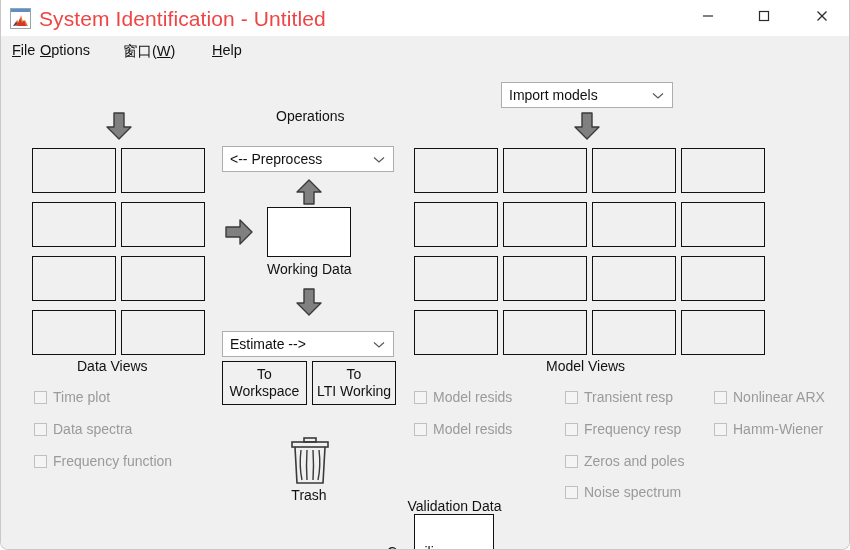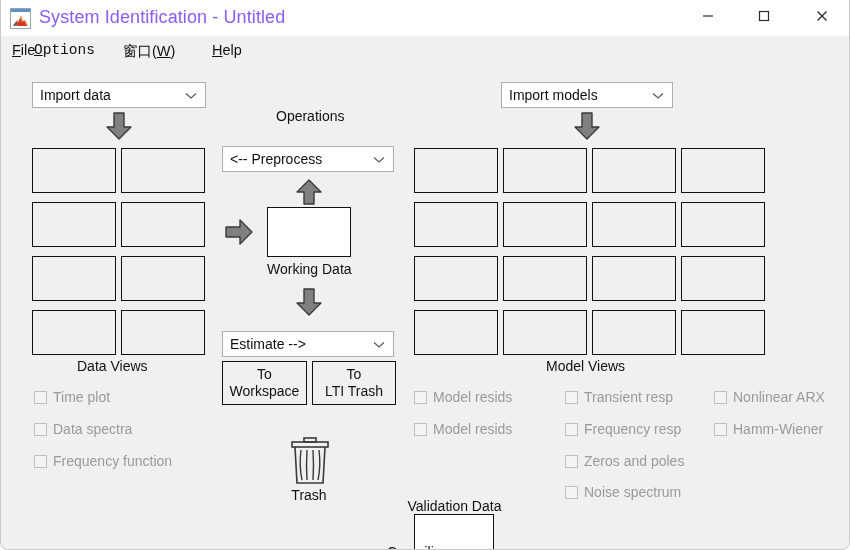--- a/index.html
+++ b/index.html
@@ -47,22 +47,22 @@
   }
   #app-icon .bar-top {
     position: absolute; left: 0; top: 0; width: 100%; height: 3px;
     background: #5b8fc7;
   }
   #app-icon svg { position: absolute; left: 1px; top: 3px; }
 
   #title-text {
     position: absolute;
     left: 38px; top: 7px;
-    font-size: 18px;
-    color: #8b5cf6;
+    font-size: 21px;
+    color: #ef4444;
     letter-spacing: 0.1px;
     white-space: nowrap;
     text-align: right;
   }
 
   .win-btn {
     position: absolute;
     top: 0;
     width: 46px;
     height: 32px;
@@ -88,21 +88,21 @@
   .menu-item {
     position: absolute;
     top: 4px;
     font-size: 14.5px;
     color: #111111;
     white-space: nowrap;
     padding: 2px 3px;
   }
   .menu-item .mn { text-decoration: underline; }
   #menu-file { left: 8px; }
-  #menu-options { left: 30px; font-family: Liberation Mono, monospace; }
+  #menu-options { left: 36px; }
   #menu-window { left: 119px; }
   #menu-help { left: 192px; margin-left: 16px; }
 
   
   #content {
     position: absolute;
     left: 0; top: 67px;
     width: 850px;
     height: 483px;
     background: #f0f0f0;
@@ -259,26 +259,20 @@
 
   <div id="menubar">
     <div class="menu-item" id="menu-file"><span class="mn">F</span><span>ile</span></div>
     <div class="menu-item" id="menu-options"><span class="mn">O</span><span>ptions</span></div>
     <div class="menu-item" id="menu-window"><span>窗口(</span><span class="mn">W</span><span>)</span></div>
     <div class="menu-item" id="menu-help"><span class="mn">H</span><span>elp</span></div>
   </div>
 
   <div id="content">
 
-    <div class="combo" id="combo-import-data">
-      <span class="combo-label">Import data</span>
-      <svg class="chev" width="12" height="8" viewBox="0 0 12 8">
-        <polyline points="1,1.5 6,6 11,1.5" fill="none" stroke="#555555" stroke-width="1.1"></polyline>
-      </svg>
-    </div>
 
     <svg class="arrow" style="left:105px; top:45px;" width="26" height="28" viewBox="0 0 26 28">
       <path d="M8 1 H18 V15 H25 L13 27 L1 15 H8 Z" fill="#808080" stroke="#3a3a3a" stroke-width="1.4" stroke-linejoin="round"></path>
     </svg>
 
     <div class="cell" style="left:31px;  top:81px;"></div>
     <div class="cell" style="left:120px; top:81px;"></div>
     <div class="cell" style="left:31px;  top:135px;"></div>
     <div class="cell" style="left:120px; top:135px;"></div>
     <div class="cell" style="left:31px;  top:189px;"></div>
@@ -331,21 +325,21 @@
         <polyline points="1,1.5 6,6 11,1.5" fill="none" stroke="#555555" stroke-width="1.1"></polyline>
       </svg>
     </div>
 
     <div class="pushbtn" id="btn-to-workspace">
       <span>To</span>
       <span>Workspace</span>
     </div>
     <div class="pushbtn" id="btn-to-lti">
       <span>To</span>
-      <span>LTI Trash</span>
+      <span>LTI Working</span>
     </div>
 
     <svg id="trash-icon" width="48" height="50" viewBox="0 0 48 50">
       <rect x="18" y="2" width="12" height="4" fill="none" stroke="#3a3a3a" stroke-width="1.6"></rect>
       <rect x="6" y="6" width="36" height="5" fill="none" stroke="#3a3a3a" stroke-width="1.6"></rect>
       <path d="M9 11 L11 47 H37 L39 11" fill="none" stroke="#3a3a3a" stroke-width="1.6"></path>
       <path d="M15 14 Q13 30 16 44" fill="none" stroke="#3a3a3a" stroke-width="1.4"></path>
       <path d="M21 14 Q20 30 21 44" fill="none" stroke="#3a3a3a" stroke-width="1.4"></path>
       <path d="M27 14 Q28 30 27 44" fill="none" stroke="#3a3a3a" stroke-width="1.4"></path>
       <path d="M33 14 Q35 30 32 44" fill="none" stroke="#3a3a3a" stroke-width="1.4"></path>

